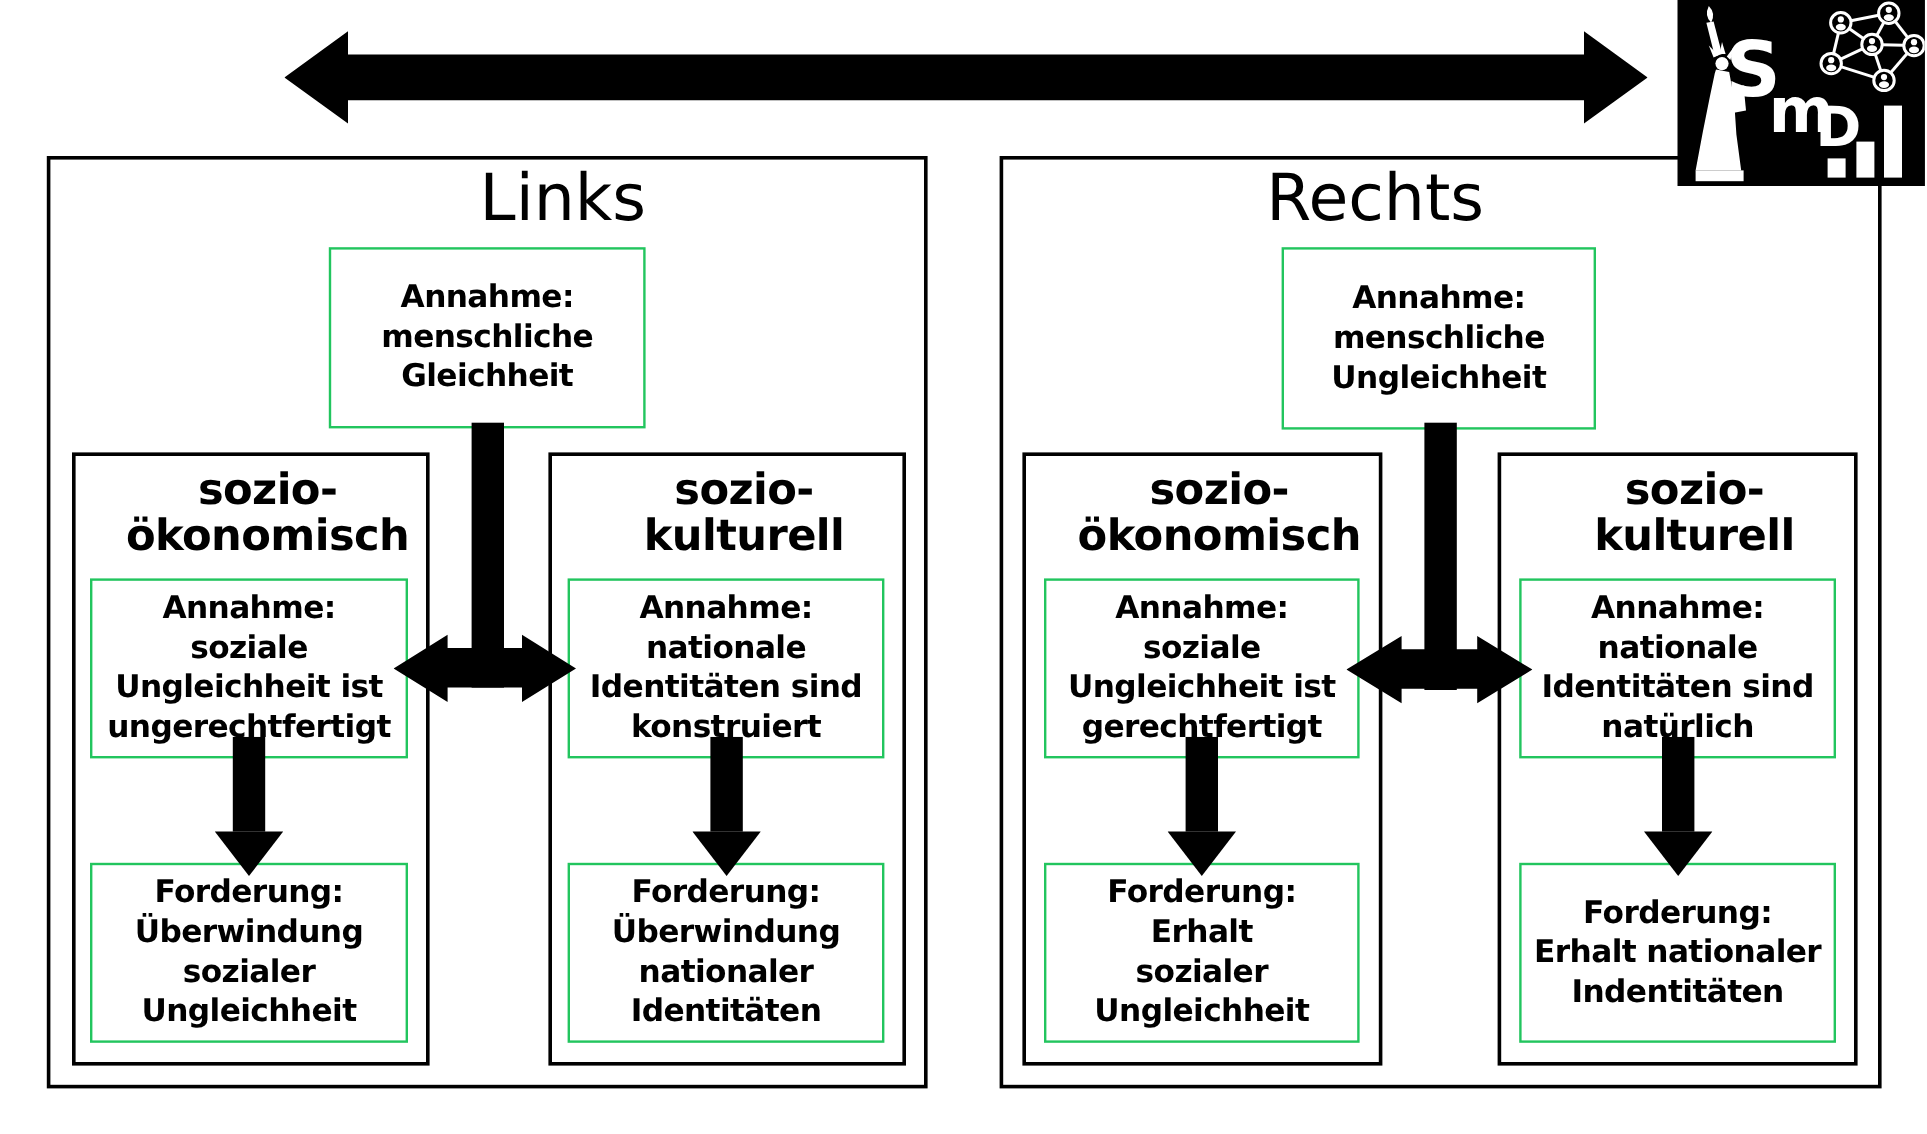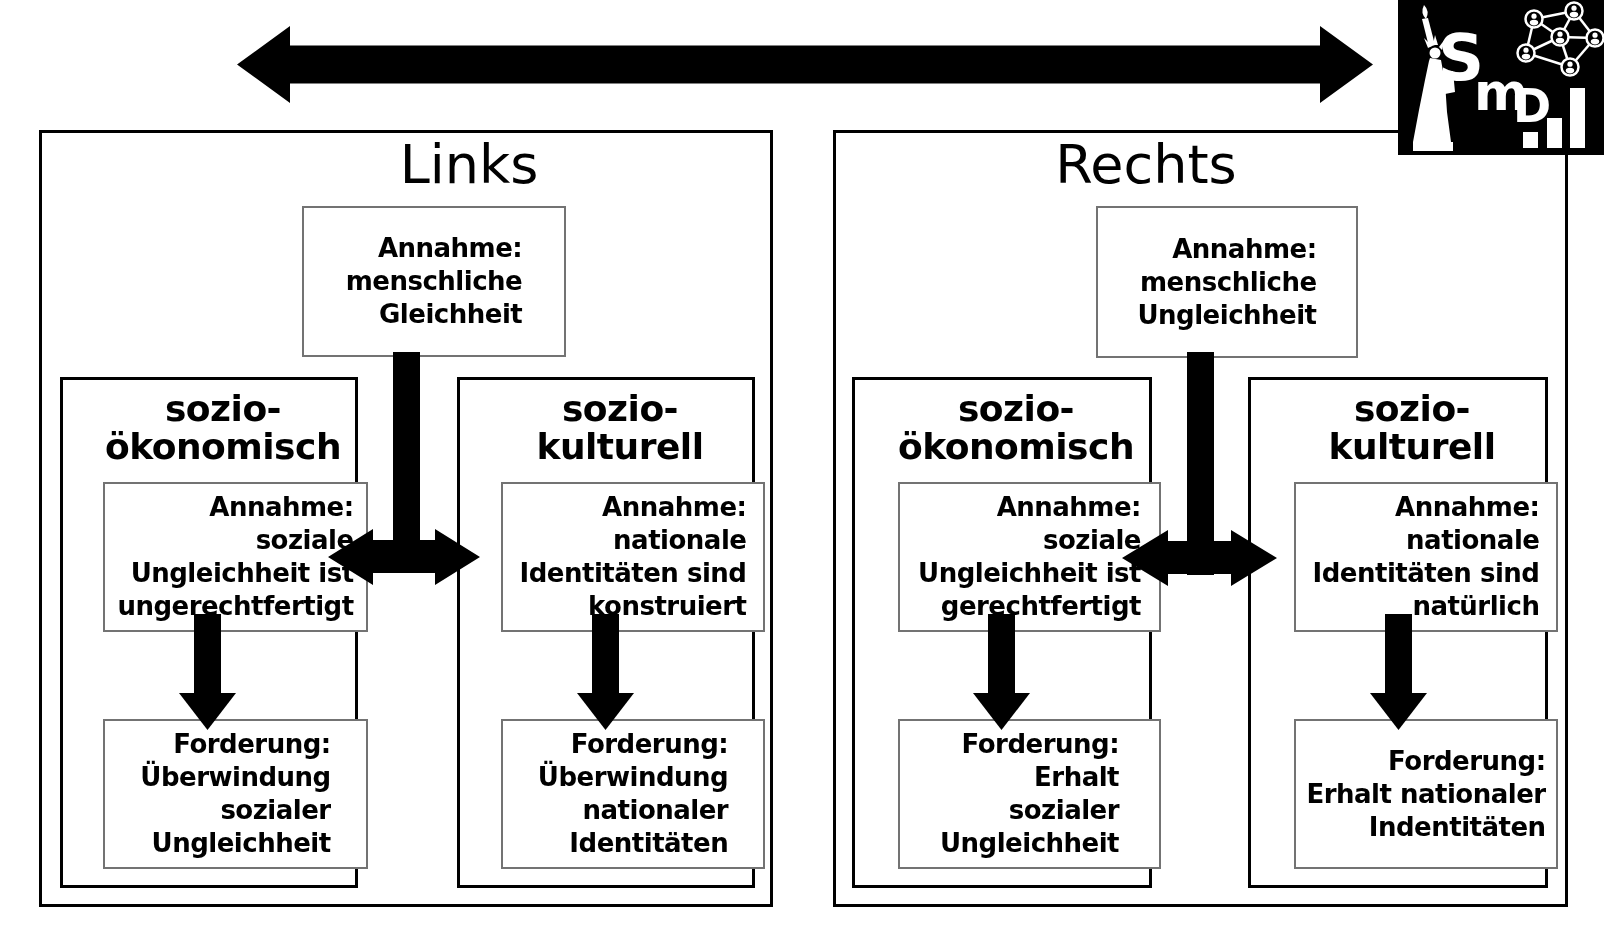--- a/index.html
+++ b/index.html
@@ -12,24 +12,24 @@
   .panel-title{
     text-align:center;font-size:54px;font-weight:400;line-height:62px;
     white-space:pre;color:#000;
   }
   .subpanel{border:3px solid #000;background:#fff;}
   .subheading{
     text-align:center;font-size:36px;font-weight:700;line-height:38px;
     white-space:pre;padding-top:9px;letter-spacing:-0.5px;padding-left:28px;
   }
   .txtbox{
-    border:2px solid #737373;background:#fff;
+    border:2px solid #22c55e;background:#fff;
     display:flex;align-items:center;justify-content:center;
-    text-align:right;font-size:26px;font-weight:700;line-height:33px;
-    white-space:pre;letter-spacing:-0.5px;margin-left:28px;
+    text-align:center;font-size:26px;font-weight:700;line-height:33px;
+    white-space:pre;letter-spacing:-0.5px;
   }
   svg{display:block;}
   .arrow-fill{fill:#000;stroke:none;}
   #logo{background:#000;}
 </style>
 </head>
 <body>
 
 <div id="canvas">
 

